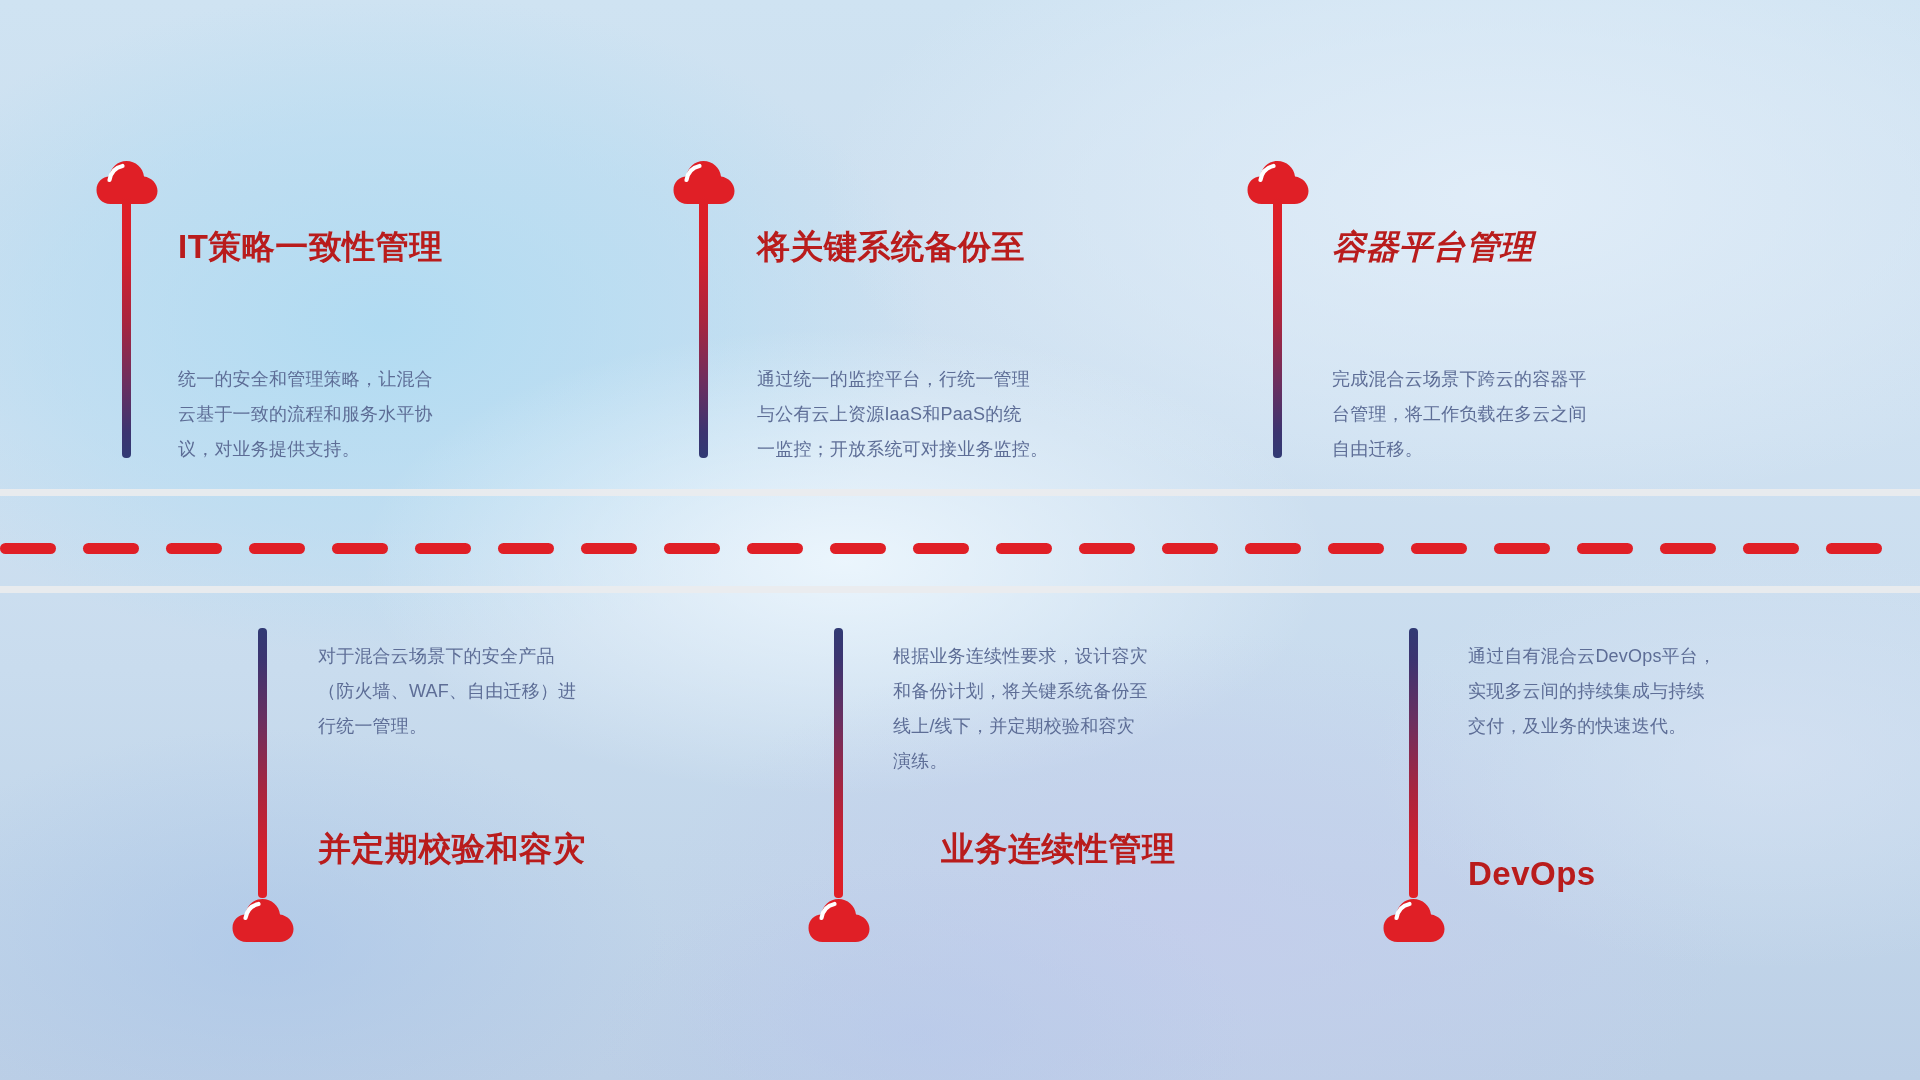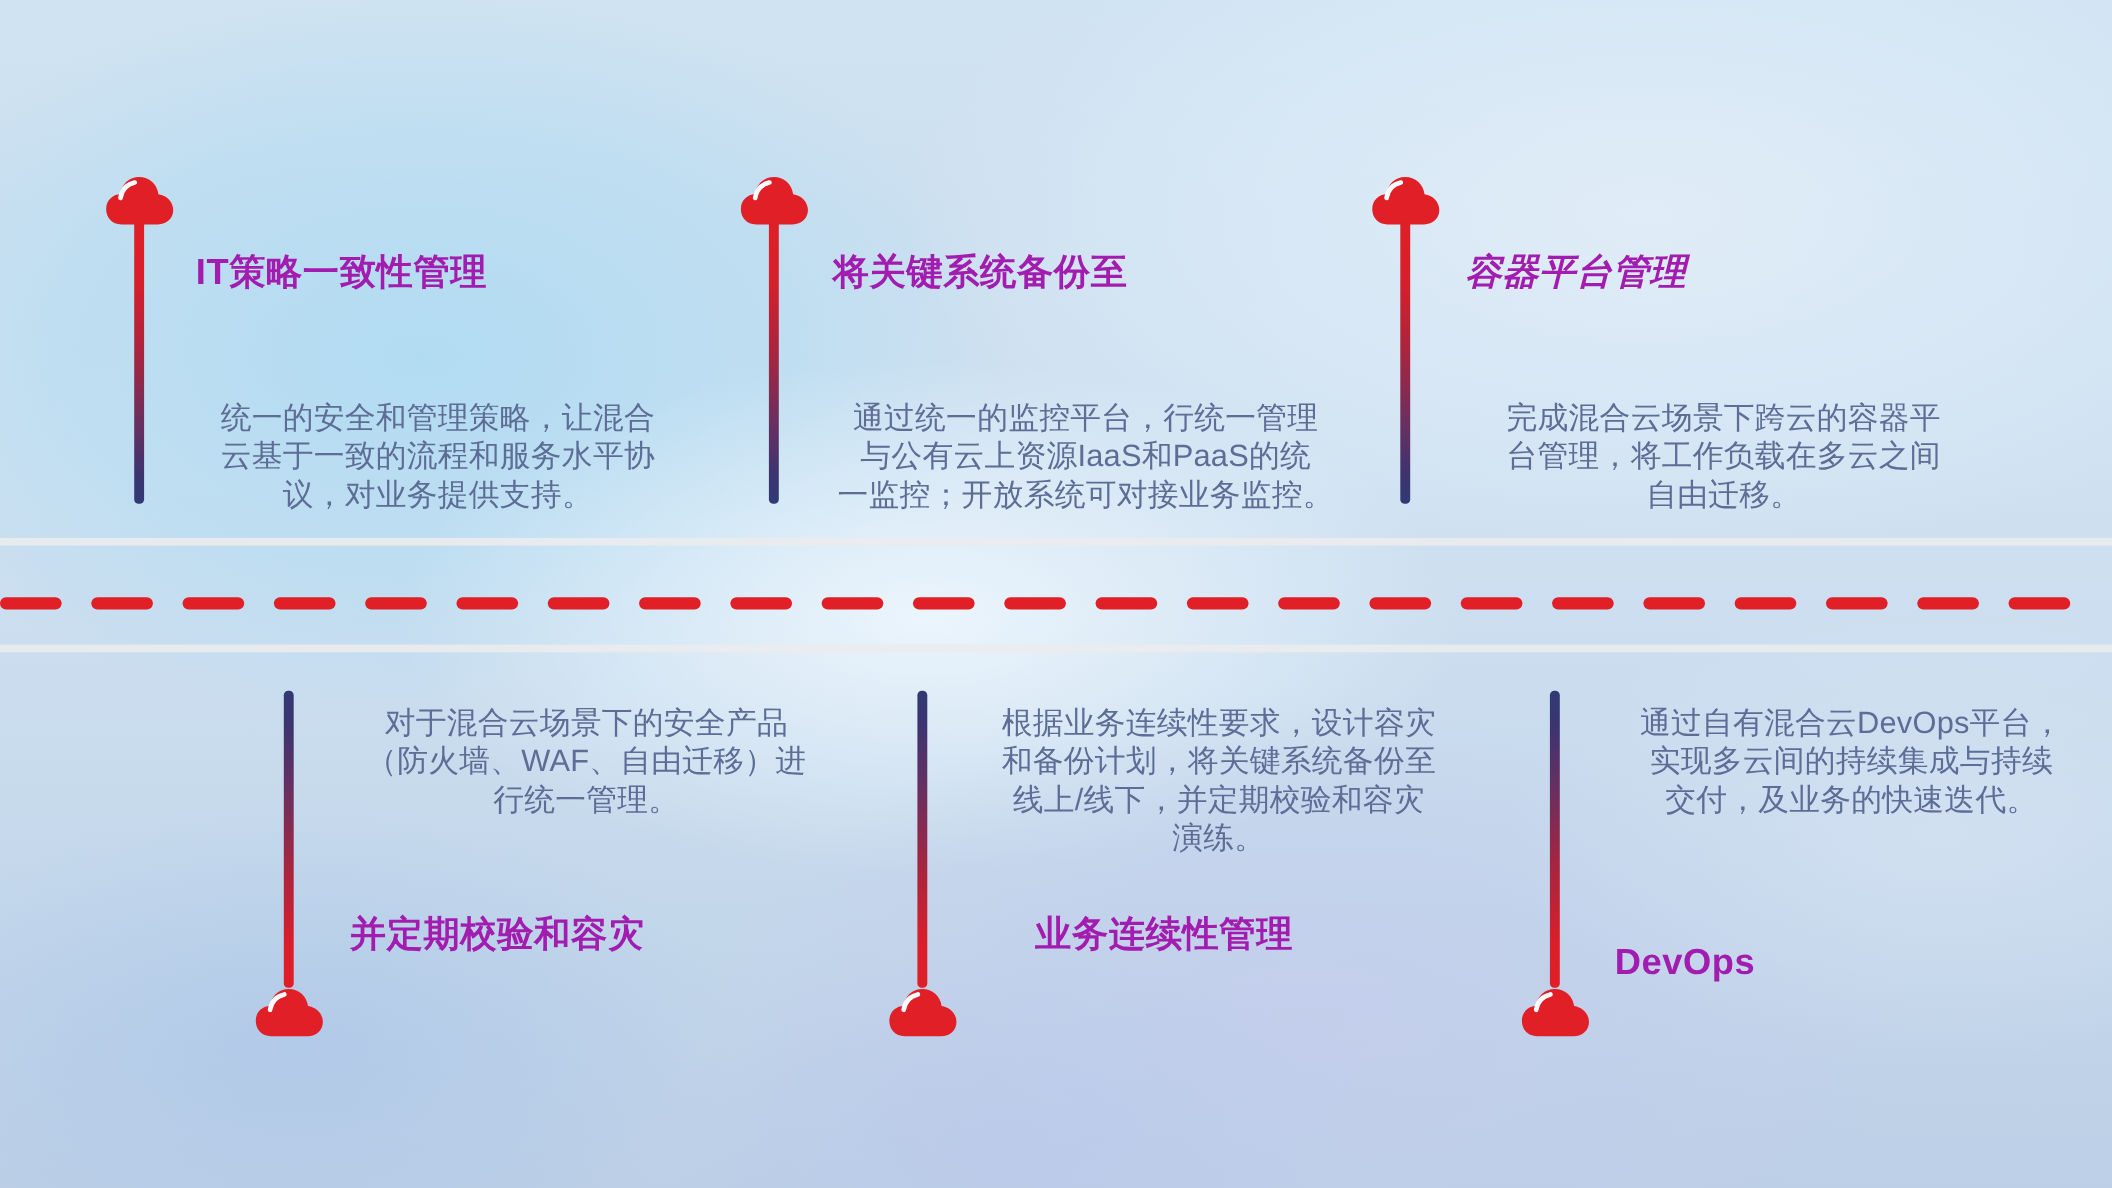--- a/index.html
+++ b/index.html
@@ -118,33 +118,32 @@
   }
   .stem-up {
     background:linear-gradient(180deg,
       #313a74 0%, #3c3470 12%, #6a2f60 34%, #a8253f 60%, #d81f2b 84%, #e01f26 100%);
   }
 
   .title {
     position:absolute;
     font-size:33px;
     font-weight:700;
-    color:#a21caf;
+    color:#b91c1c;
     letter-spacing:0.5px;
     white-space:nowrap;
   }
 
   .body {
     position:absolute;
-    font-size:28px;
+    font-size:18px;
     line-height:35px;
     color:#5d6d96;
     letter-spacing:0.2px;
     white-space:pre-line;
-    text-align:center;
   }
 </style>
 </head>
 <body>
 
 <div id="stage">
 
   <div class="bg-layer bg-base"></div>
   <div class="bg-layer bg-glow-1"></div>
   <div class="bg-layer bg-glow-2"></div>
@@ -190,21 +189,21 @@
     <div class="cloud" style="left:1247px; top:160px;">
       <svg viewBox="0 0 62 46" xmlns="http://www.w3.org/2000/svg">
         <path d="M14.5 44 C5.5 44 0.5 37.5 0.5 30 C0.5 22 6.5 16.5 13.5 16.5
                  C14.5 7.5 21.5 1 30.5 1 C39.5 1 47 7.5 48 16.5
                  C55.5 17.5 61.5 23.5 61.5 31 C61.5 38.5 55.5 44 47.5 44 Z" fill="#e01f26"></path>
         <path d="M13.5 20 C14.8 12.5 19.5 7.5 26.5 6.0" stroke="#ffffff" stroke-width="4.2" stroke-linecap="round" fill="none"></path>
       </svg>
     </div>
     <div class="stem stem-down" style="left:1273px; top:196px; height:262px;"></div>
     <div class="title" style="left:1332px; top:225px;font-style:italic;">容器平台管理</div>
-    <div class="body" style="left:1332px; top:362px; width:440px;margin-left:15px;">完成混合云场景下跨云的容器平
+    <div class="body" style="left:1332px; top:362px; width:440px;">完成混合云场景下跨云的容器平
 台管理，将工作负载在多云之间
 自由迁移。</div>
   </div>
 
   <div class="rule rule-top"></div>
   <div class="dashes" id="dash-strip">
       <div class="dash"></div>
       <div class="dash"></div>
       <div class="dash"></div>
       <div class="dash"></div>

